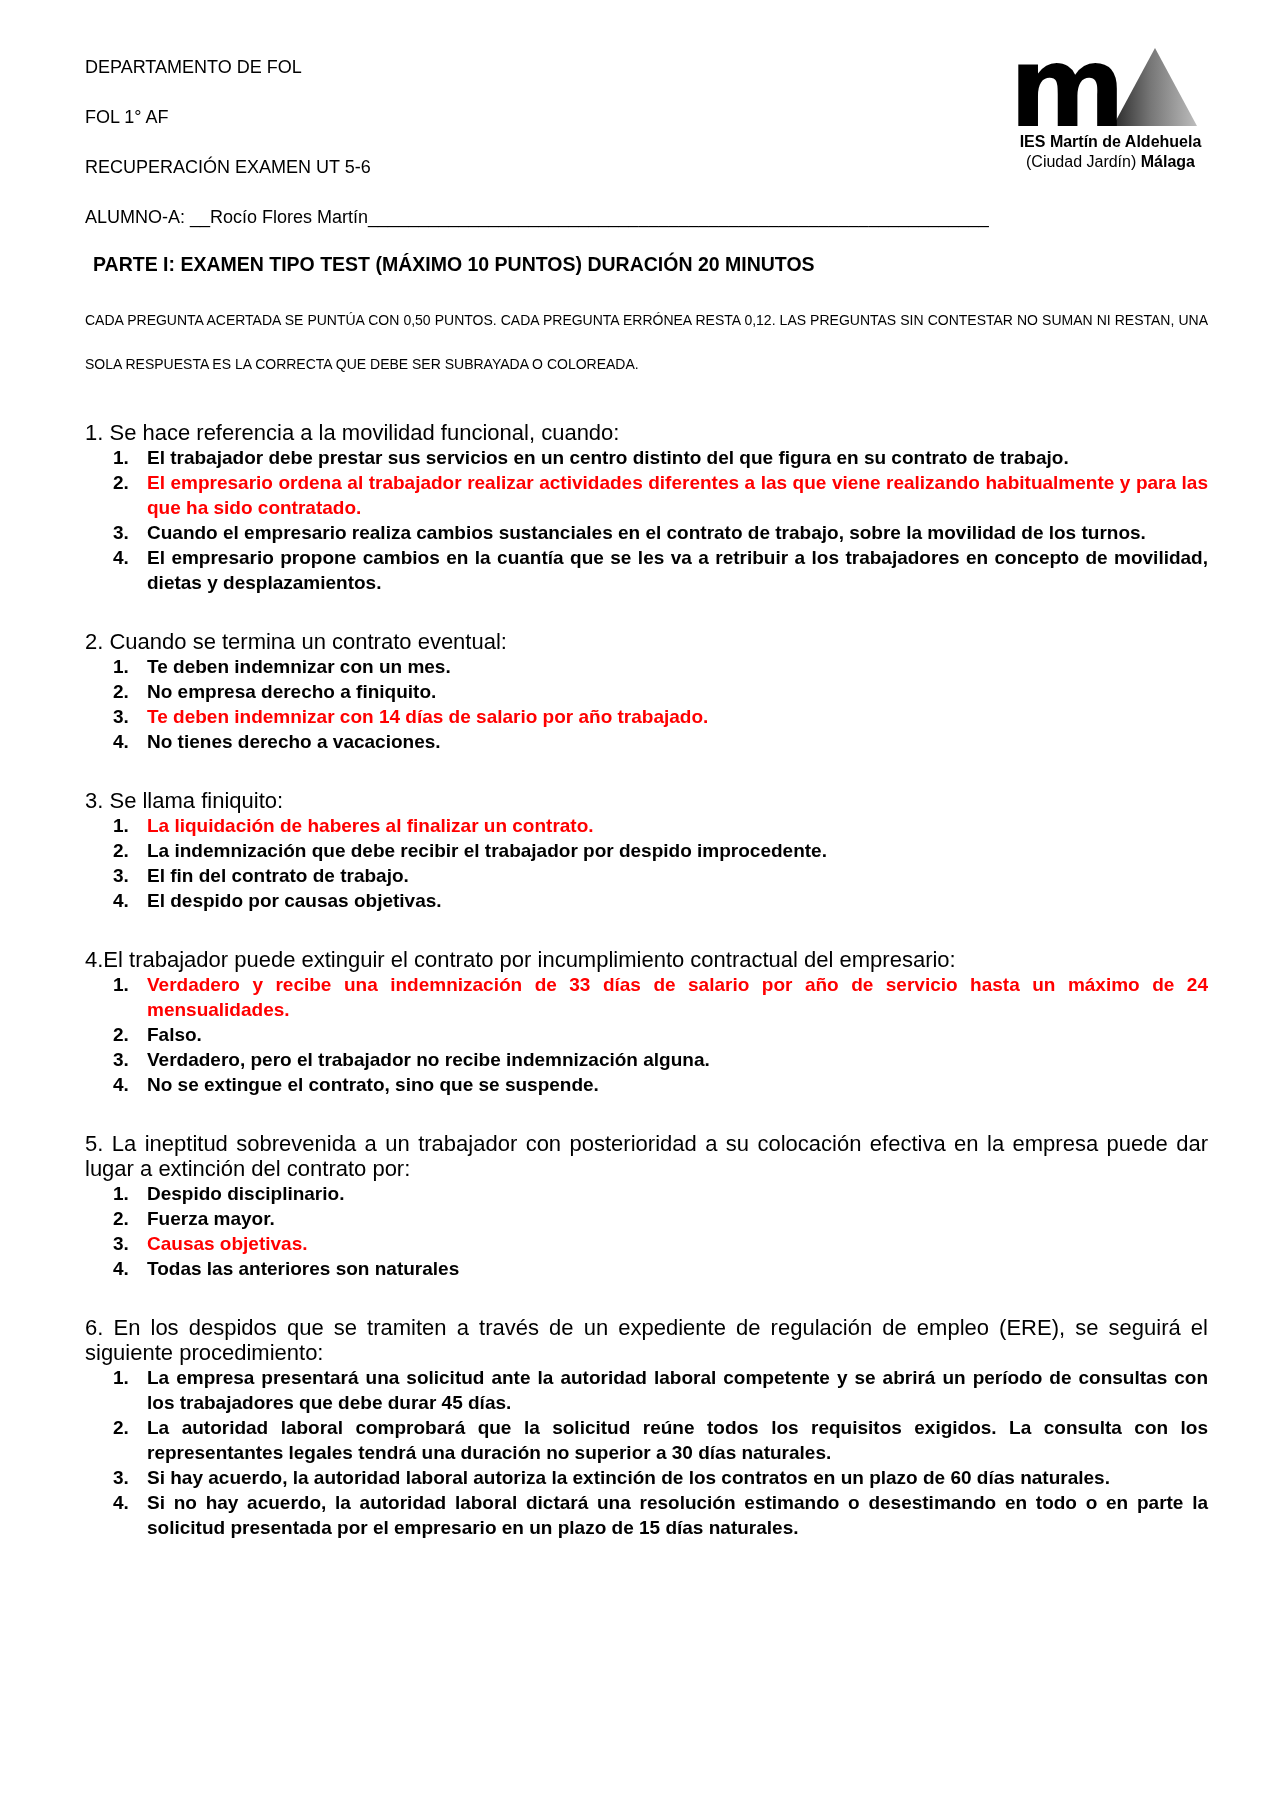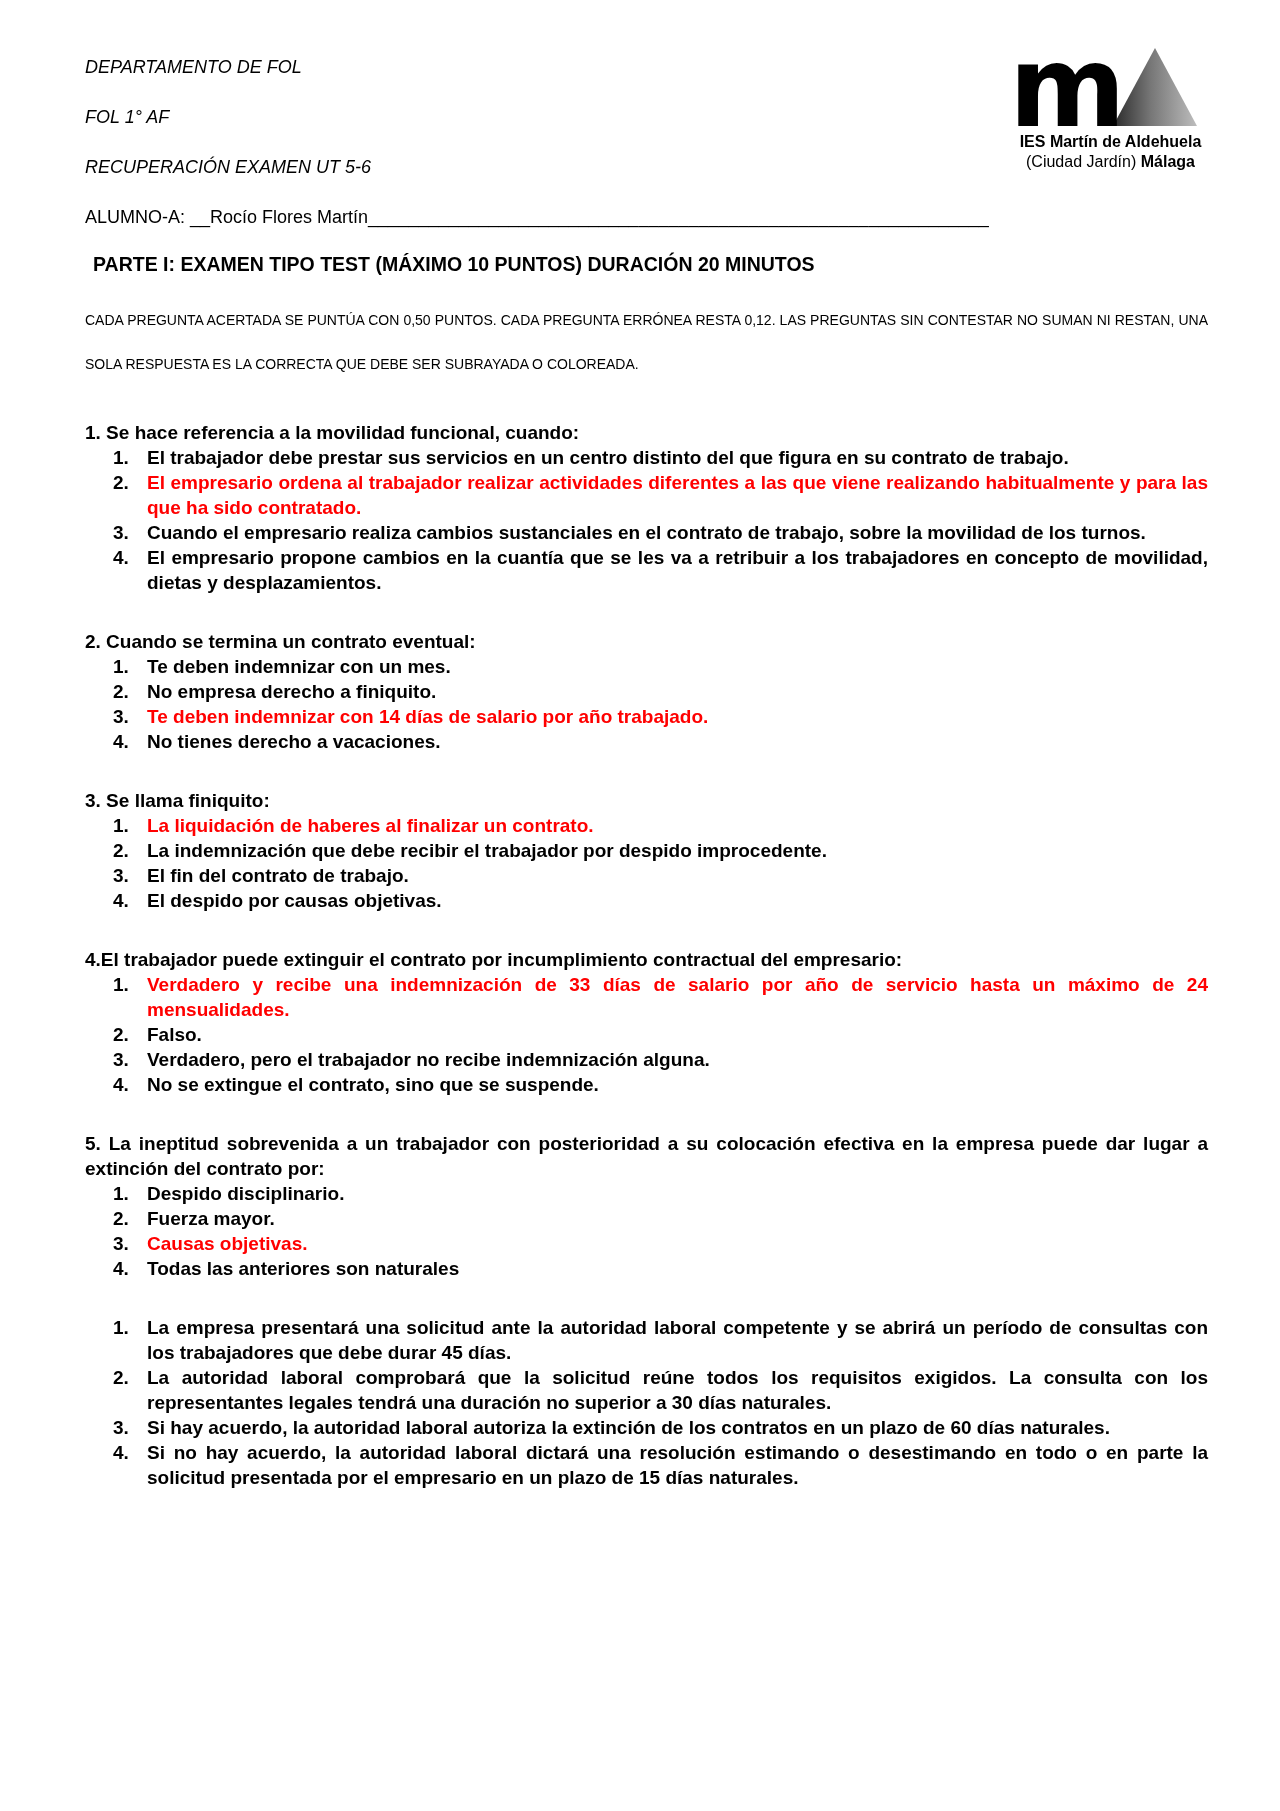--- a/index.html
+++ b/index.html
@@ -16,21 +16,20 @@
     padding: 56px 72px 0 85px;
     font-family: "Liberation Sans", sans-serif;
     color: #000000;
     overflow: hidden;
   }
   
   .header-line {
     font-size: 18px;
     line-height: 22px;
     margin: 0 0 28px 0;
-    font-style: italic;
   }
   .student-line {
     font-size: 18px;
     line-height: 22px;
     margin: 0 0 24px 0;
     white-space: nowrap;
     overflow: hidden;
   }
   .logo {
     position: absolute;
@@ -59,22 +58,22 @@
   }
   .instructions {
     font-size: 14px;
     line-height: 44px;
     margin: 22px 0 0 0;
     text-align: justify;
   }
   
   .question { margin-top: 34px; }
   .q-text {
-    font-size: 19px;
-    font-weight: bold;
+    font-size: 22px;
+    font-weight: normal;
     line-height: 25px;
     margin: 0;
     text-align: justify;
   }
   .options { margin-top: 0; }
   .option {
     display: flex;
     font-size: 19px;
     font-weight: bold;
     line-height: 25px;
@@ -222,20 +221,21 @@
             <span class="opt-num">3.</span>
             <span class="opt-text">Causas objetivas.</span>
           </div>
           <div class="option">
             <span class="opt-num">4.</span>
             <span class="opt-text">Todas las anteriores son naturales</span>
           </div>
         </div>
       </section>
       <section class="question">
+        <p class="q-text">6. En los despidos que se tramiten a través de un expediente de regulación de empleo (ERE), se seguirá el siguiente procedimiento:</p>
         <div class="options">
           <div class="option">
             <span class="opt-num">1.</span>
             <span class="opt-text">La empresa presentará una solicitud ante la autoridad laboral competente y se abrirá un período de consultas con los trabajadores que debe durar 45 días.</span>
           </div>
           <div class="option">
             <span class="opt-num">2.</span>
             <span class="opt-text">La autoridad laboral comprobará que la solicitud reúne todos los requisitos exigidos. La consulta con los representantes legales tendrá una duración no superior a 30 días naturales.</span>
           </div>
           <div class="option">

